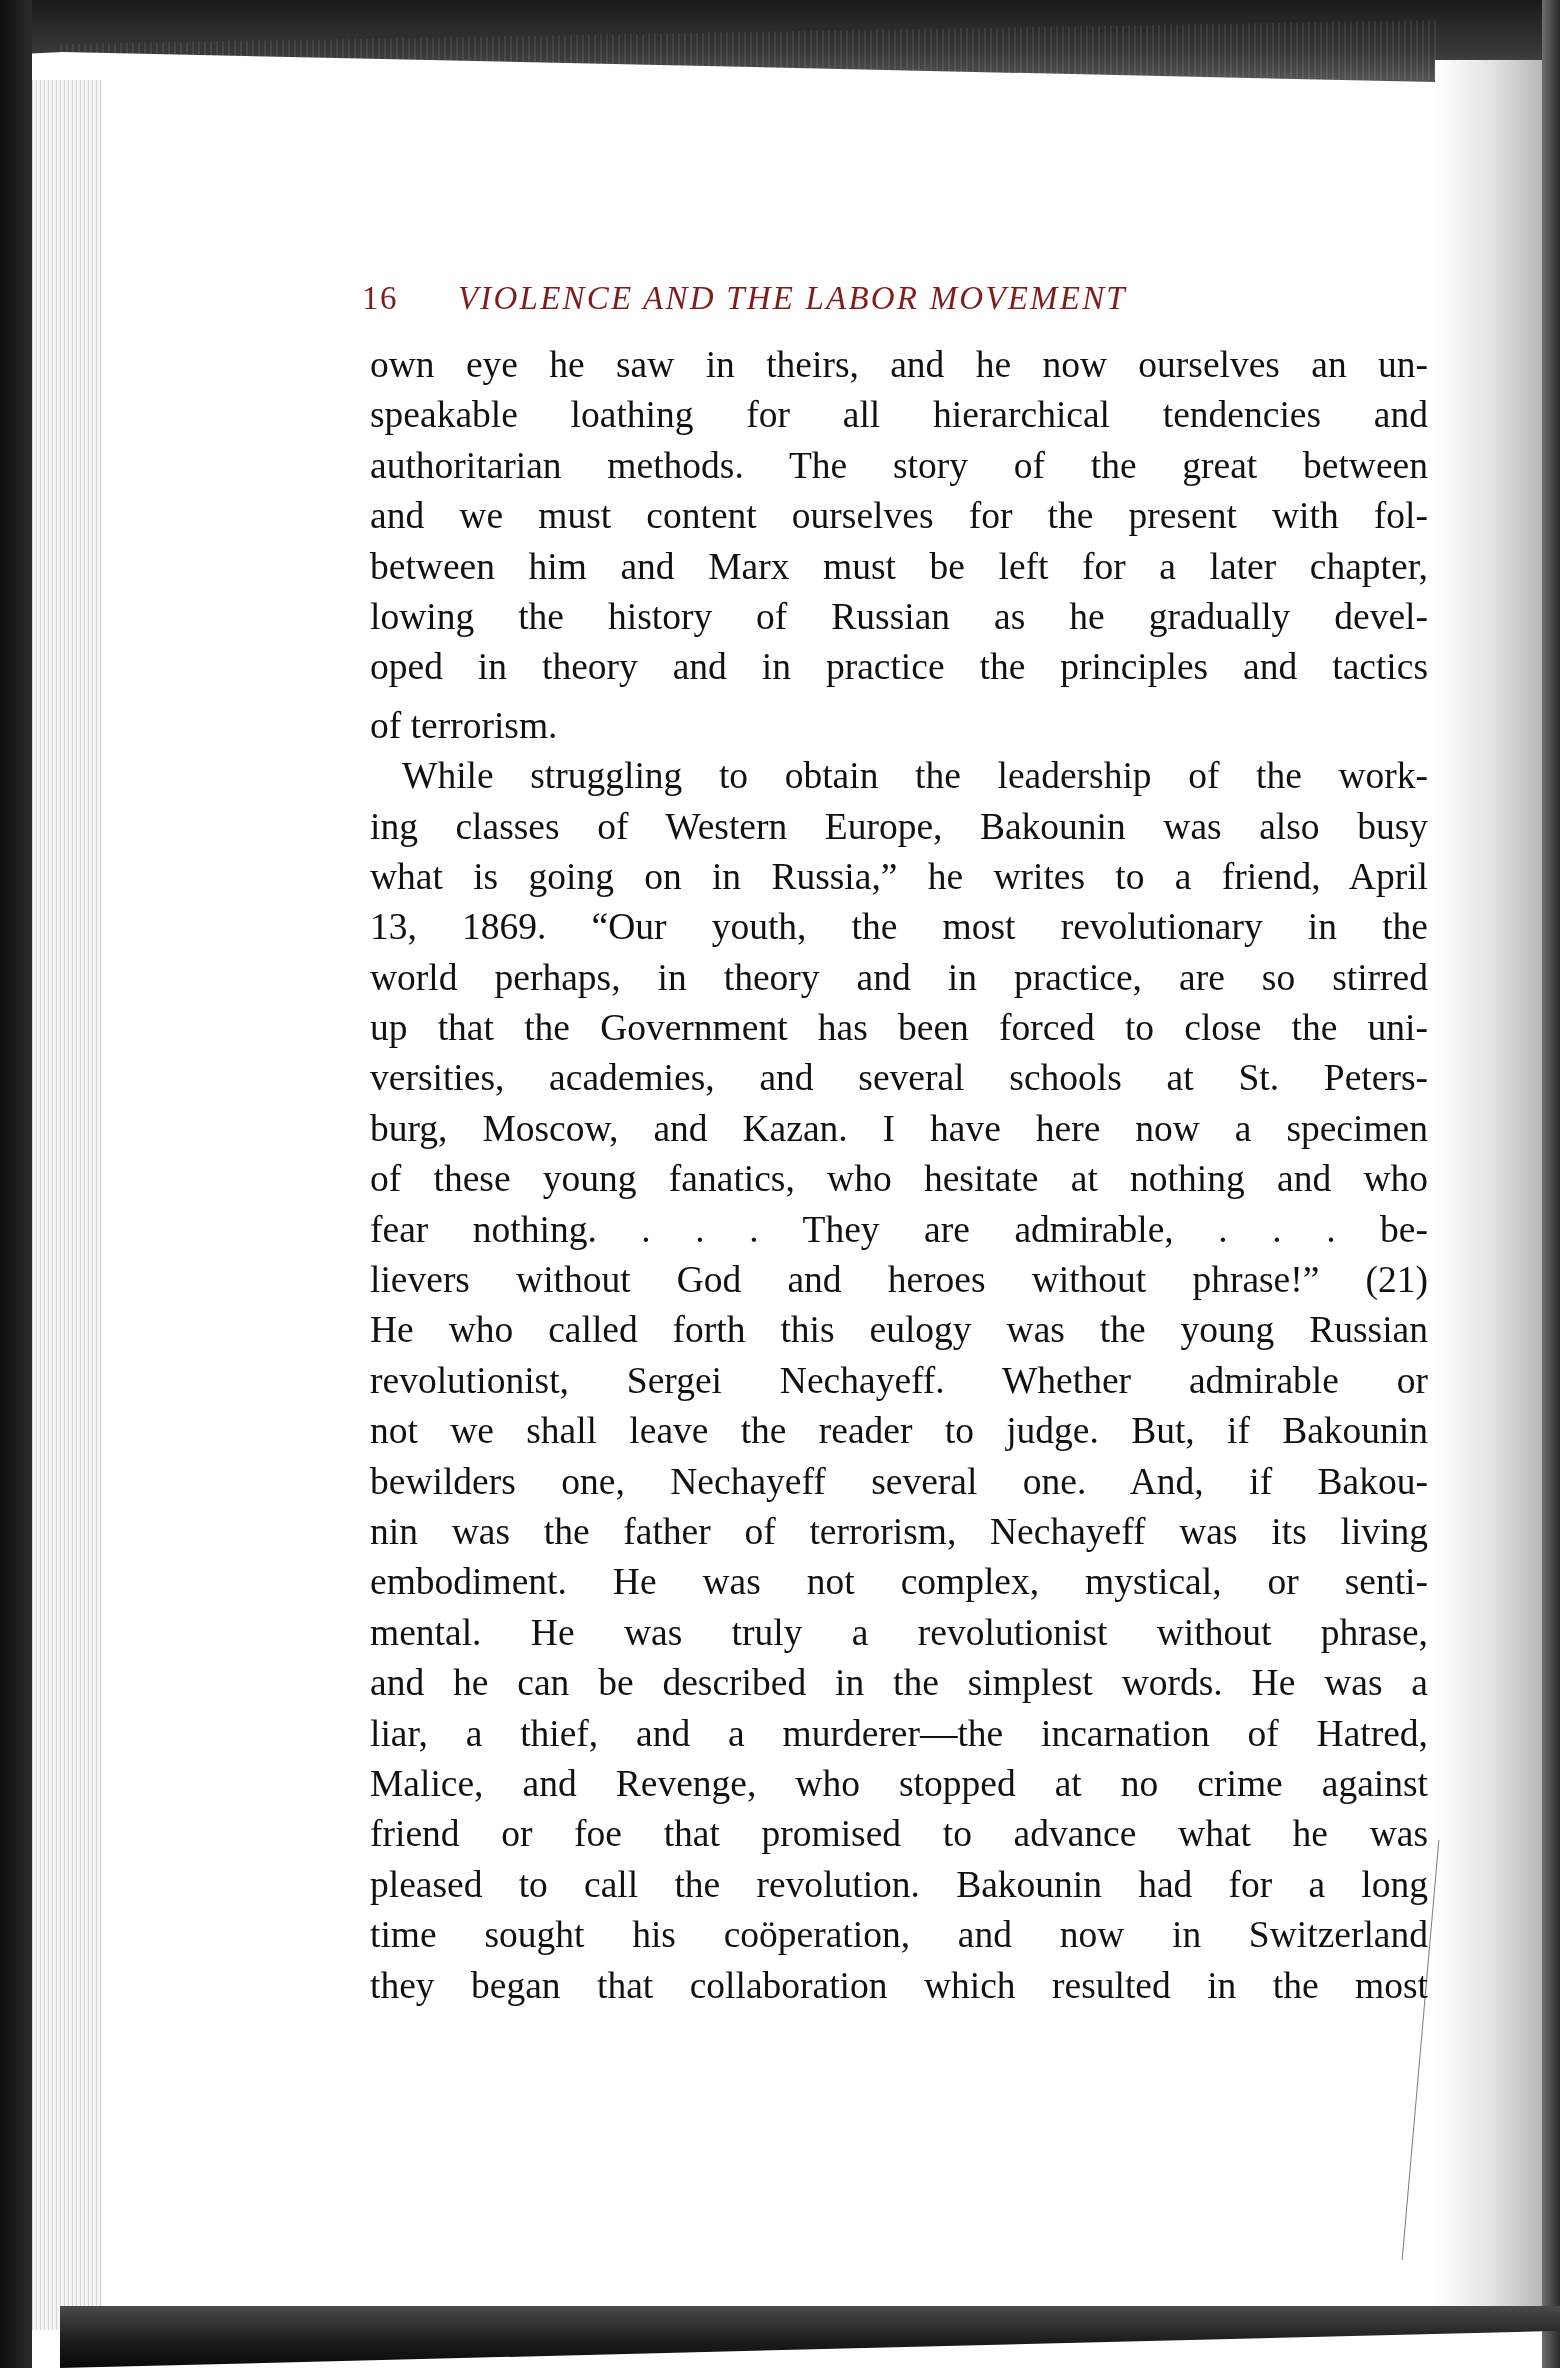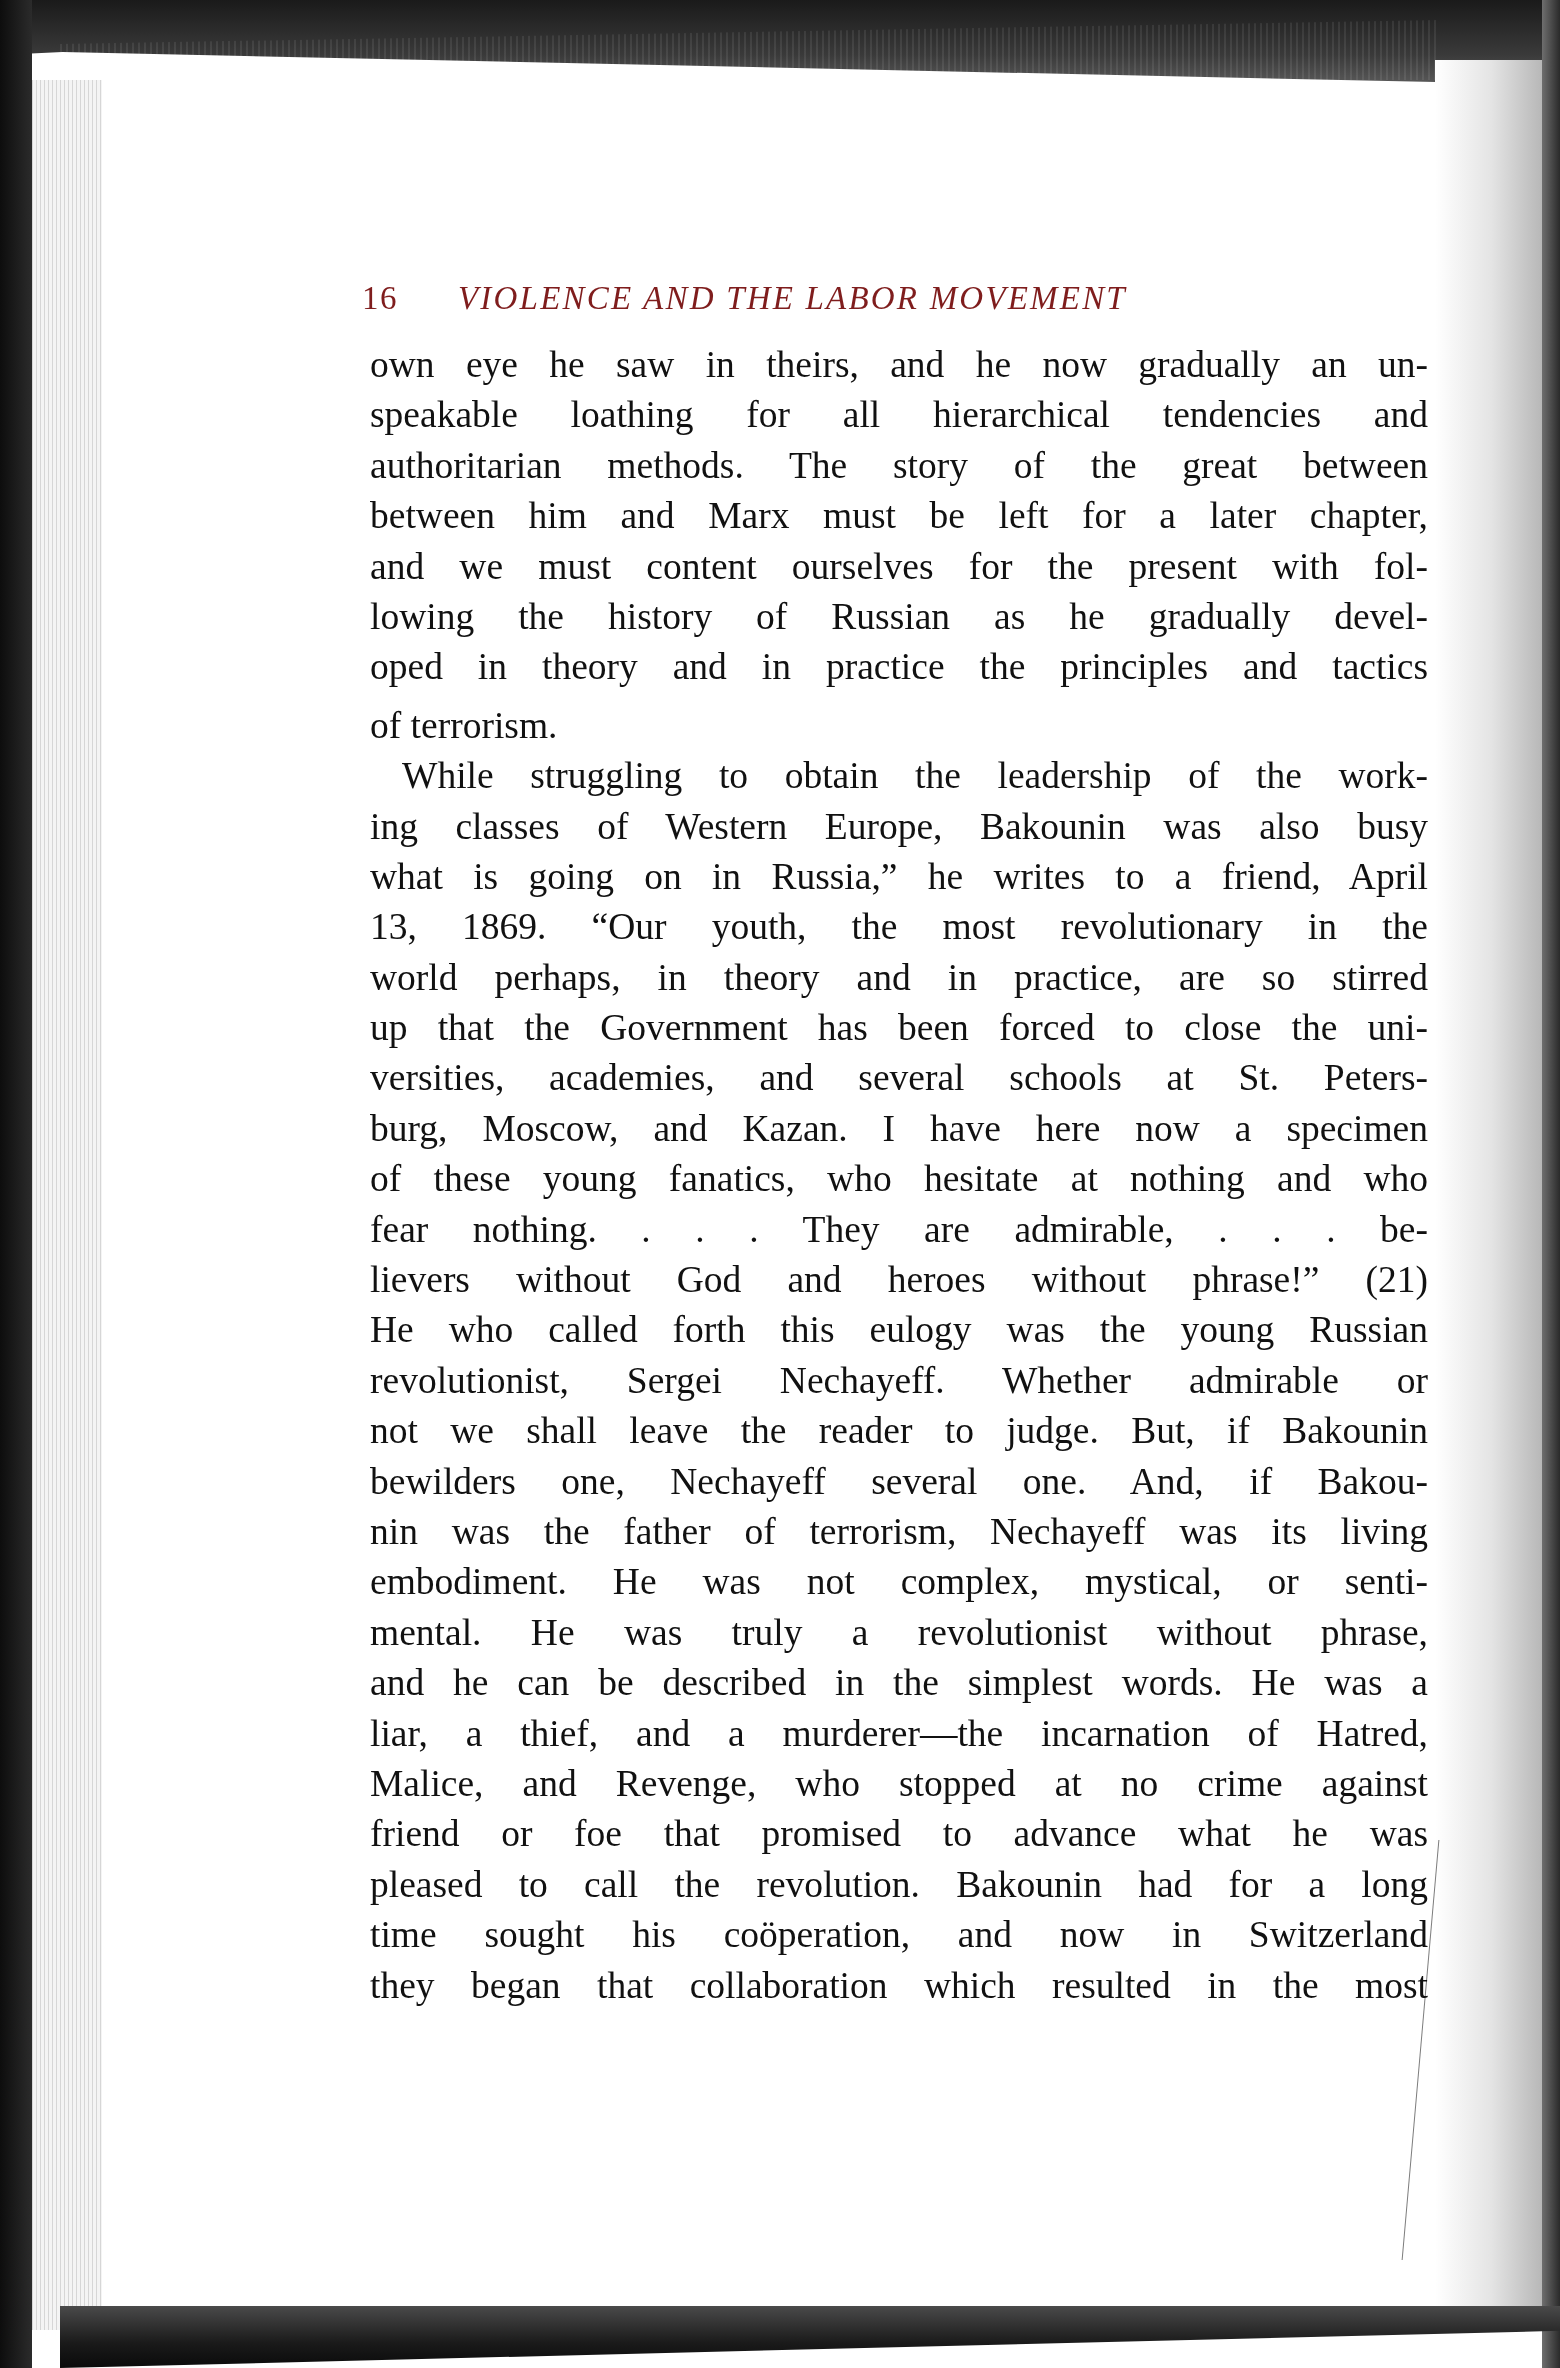--- a/index.html
+++ b/index.html
@@ -74,25 +74,25 @@
 <div class="right-edge"></div>
 <div class="bottom-band"></div>
 <div class="margin-scribble"></div>
 
 <div class="page-header">
   <span class="page-number">16</span>
   <span class="running-head">VIOLENCE AND THE LABOR MOVEMENT</span>
 </div>
 
 <div class="body-text">
-  <span class="line">own eye he saw in theirs, and he now gradually an un-</span>
+  <span class="line">own eye he saw in theirs, and he now ourselves an un-</span>
   <span class="line">speakable loathing for all hierarchical tendencies and</span>
   <span class="line">authoritarian methods.  The story of the great between</span>
+  <span class="line">and we must content ourselves for the present with fol-</span>
   <span class="line">between him and Marx must be left for a later chapter,</span>
-  <span class="line">and we must content ourselves for the present with fol-</span>
   <span class="line">lowing the history of Russian as he gradually devel-</span>
   <span class="line">oped in theory and in practice the principles and tactics</span>
   <span class="line last">of terrorism.</span>
   <span class="line indent">While struggling to obtain the leadership of the work-</span>
   <span class="line">ing classes of Western Europe, Bakounin was also busy</span>
   <span class="line">what is going on in Russia,” he writes to a friend, April</span>
   <span class="line">13, 1869.  “Our youth, the most revolutionary in the</span>
   <span class="line">world perhaps, in theory and in practice, are so stirred</span>
   <span class="line">up that the Government has been forced to close the uni-</span>
   <span class="line">versities, academies, and several schools at St. Peters-</span>

